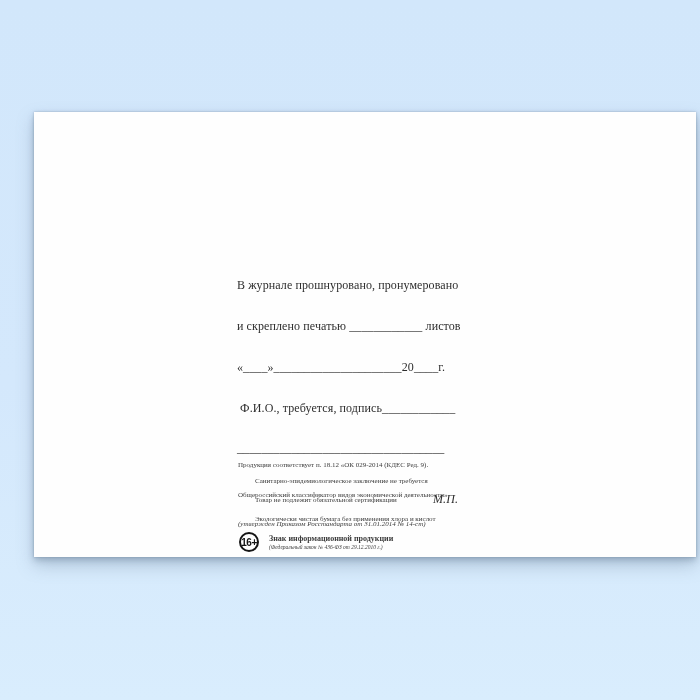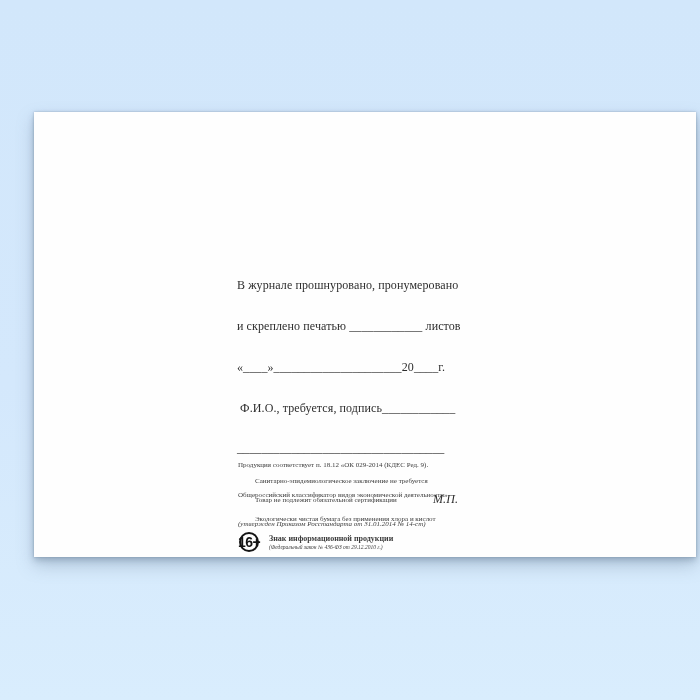--- a/index.html
+++ b/index.html
@@ -76,21 +76,21 @@
   .age-circle {
     width: 20px;
     height: 20px;
     border: 2px solid #151515;
     border-radius: 50%;
     display: flex;
     align-items: center;
     justify-content: center;
     font-family: "Liberation Sans", sans-serif;
     font-weight: bold;
-    font-size: 14px;
+    font-size: 10px;
     letter-spacing: -0.5px;
     color: #151515;
     background: #fff;
     box-sizing: border-box;
     flex: 0 0 auto;
   }
   .age-text {
     margin-left: 10px;
     margin-top: 2px;
     color: #3c3c3c;

